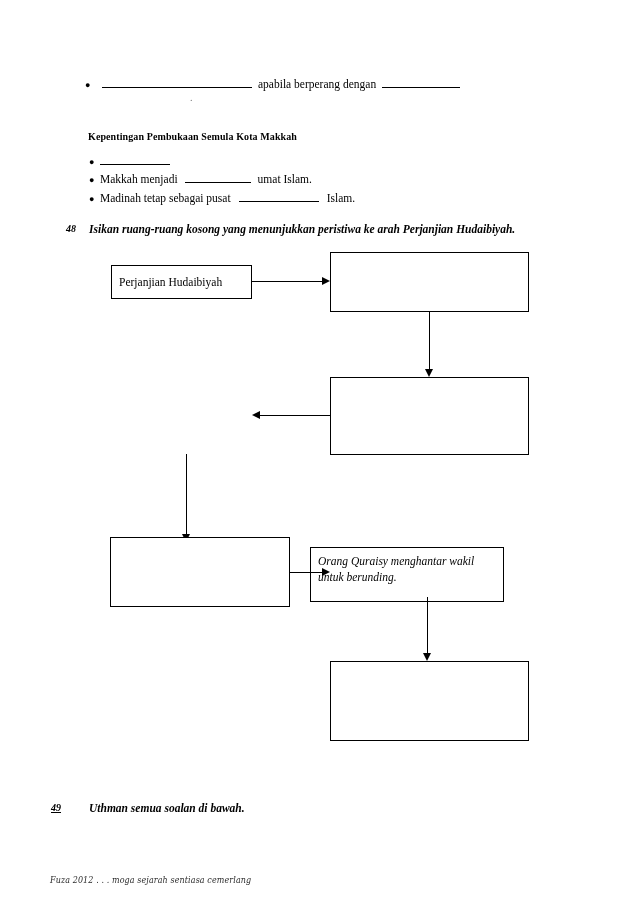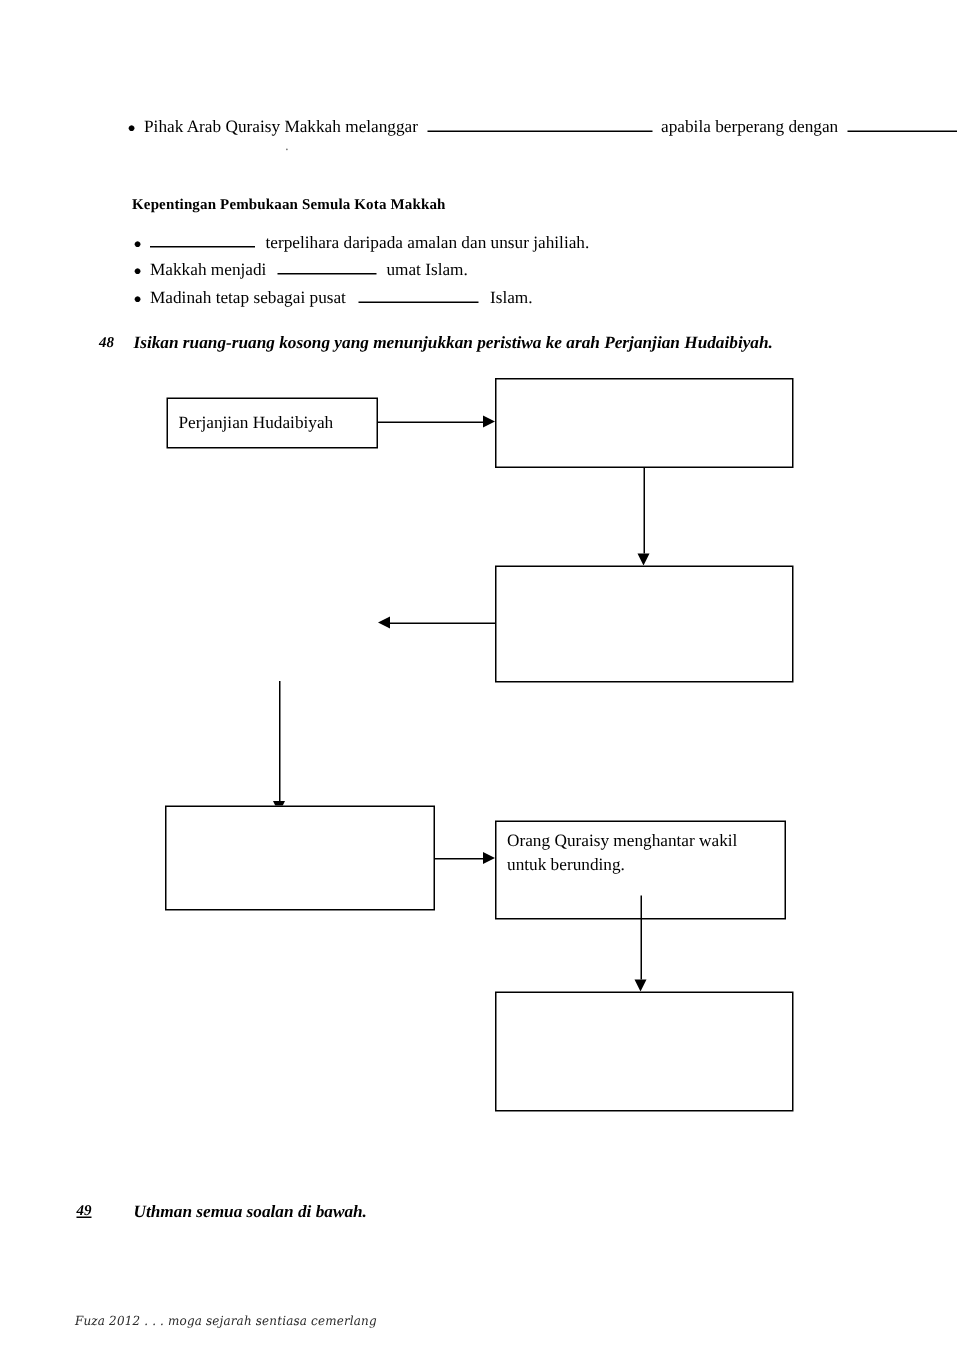--- a/index.html
+++ b/index.html
@@ -122,33 +122,31 @@
     border-top: 8px solid #000;
   }
 </style>
 </head>
 <body>
 
 <div class="page">
 
   <div class="bullet-row" style="left:85px; top:76px;">
     <span class="bullet-dot">●</span>
-    <span>Pihak Arab Quraisy Makkah melanggar</span>
     <span class="blank" style="width:150px; margin:0 6px;"></span>
     <span>apabila berperang dengan</span>
     <span class="blank" style="width:78px; margin-left:6px;"></span>
   </div>
   <div class="abs" style="left:190px; top:92px; font-size:10px; color:#777;">.</div>
 
   <div class="section-head" style="left:88px; top:131px;">Kepentingan Pembukaan Semula Kota Makkah</div>
 
   <div class="bullet-row" style="left:89px; top:153px;">
     <span class="bullet-dot">●</span>
     <span class="blank" style="width:70px; margin-right:7px;"></span>
-    <span>terpelihara daripada amalan dan unsur jahiliah.</span>
   </div>
 
   <div class="bullet-row" style="left:89px; top:171px;">
     <span class="bullet-dot">●</span>
     <span>Makkah menjadi</span>
     <span class="blank" style="width:66px; margin:0 7px;"></span>
     <span>umat Islam.</span>
   </div>
 
   <div class="bullet-row" style="left:89px; top:190px;">
@@ -185,21 +183,21 @@
     <div class="conn h" style="left:260px; top:415px; width:70px;"></div>
     <div class="arrowhead left" style="left:252px; top:411px;"></div>
 
     <div class="conn v" style="left:186px; top:454px; height:80px;"></div>
     <div class="arrowhead down" style="left:182px; top:534px;"></div>
 
     <div class="fbox" style="left:110px; top:537px; width:180px; height:70px;">
       <span></span>
     </div>
 
-    <div class="fbox" style="left:330px; top:547px; width:194px; height:66px;">
+    <div class="fbox" style="left:310px; top:547px; width:194px; height:55px;font-style:italic;">
       <span>Orang Quraisy menghantar wakil</span>
       <span>untuk berunding.</span>
     </div>
 
     <div class="conn h" style="left:290px; top:572px; width:32px;"></div>
     <div class="arrowhead right" style="left:322px; top:568px;"></div>
 
     <div class="conn v" style="left:427px; top:597px; height:56px;"></div>
     <div class="arrowhead down" style="left:423px; top:653px;"></div>
 

